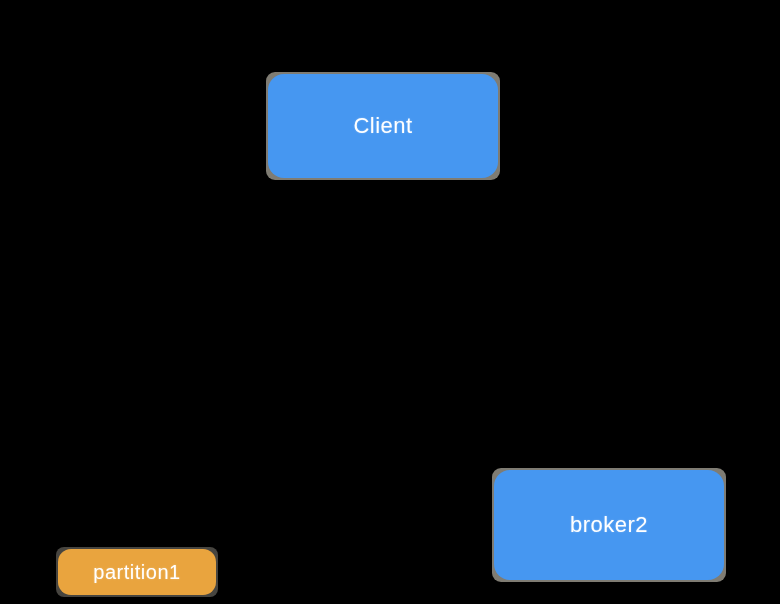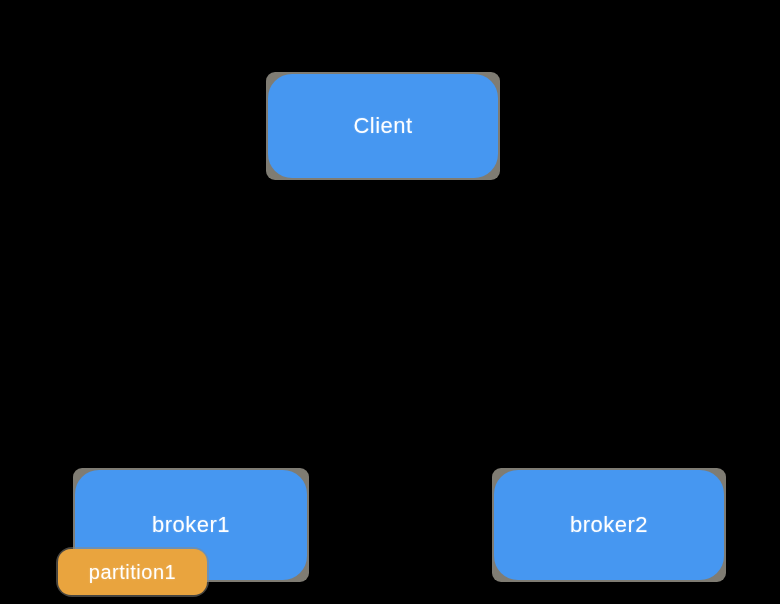--- a/index.html
+++ b/index.html
@@ -17,61 +17,57 @@
   }
   
   .node-back {
     position: absolute;
     background: rgba(141, 137, 127, 0.9);
     border-radius: 9px;
   }
   .node-fill {
     position: absolute;
     inset: 2px;
-    border-radius: 24px;
+    border-radius: 16px;
     display: flex;
     align-items: center;
     justify-content: center;
   }
   .fill-blue   { background: #4697f1; }
   .fill-orange { background: #e9a43e; border-radius: 13px; }
   .node-label {
     color: #ffffff;
     font-size: 22px;
     letter-spacing: 0.5px;
     text-shadow: 0 0 2px rgba(255, 255, 255, 0.35);
     user-select: none;
   }
   .pos-client     { left: 266px; top: 72px;  width: 234px; height: 108px; }
   .pos-broker1    { left: 73px;  top: 468px; width: 236px; height: 114px; }
   .pos-broker2    { left: 492px; top: 468px; width: 234px; height: 114px; }
   .pos-partition1 {
     left: 56px; top: 547px; width: 153px; height: 50px;
     background: rgba(141, 137, 127, 0.5);
-    border-radius: 16px;
+    border-radius: 8px;
     z-index: 2;
+    padding-left: 9px;
   }
   .pos-partition1 .node-label { font-size: 20px; }
 </style>
 </head>
 <body>
 
 <div class="stage">
 
   <div class="node-back pos-client">
     <div class="node-fill fill-blue">
       <span class="node-label">Client</span>
     </div>
   </div>
 
-  <div class="node-back pos-broker1">
-    <div class="node-fill fill-blue">
-      <span class="node-label">broker1</span>
-    </div>
-  </div>
 
   <div class="node-back pos-broker2">
     <div class="node-fill fill-blue">
       <span class="node-label">broker2</span>
     </div>
   </div>
 
   <div class="node-back pos-partition1">
     <div class="node-fill fill-orange">
       <span class="node-label">partition1</span>

